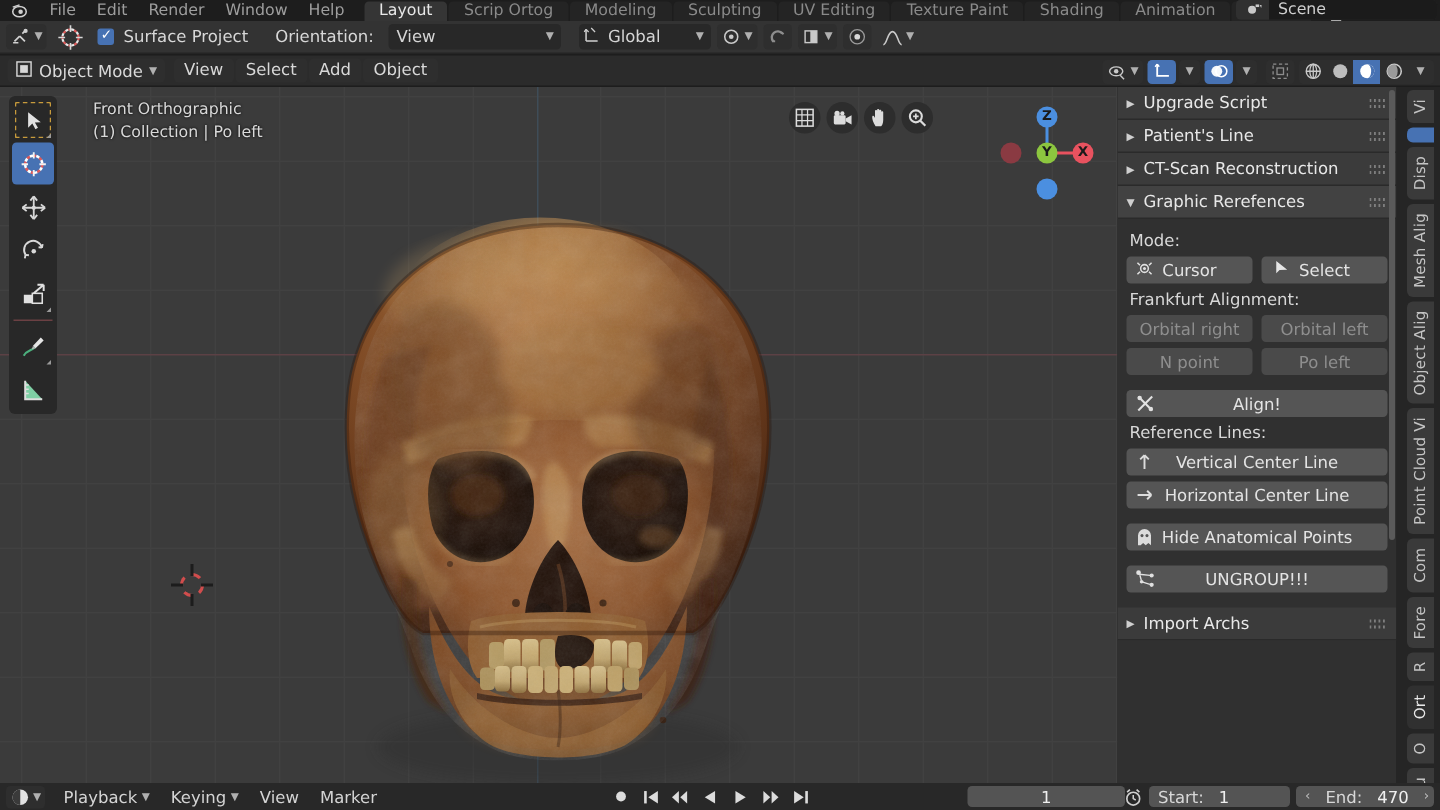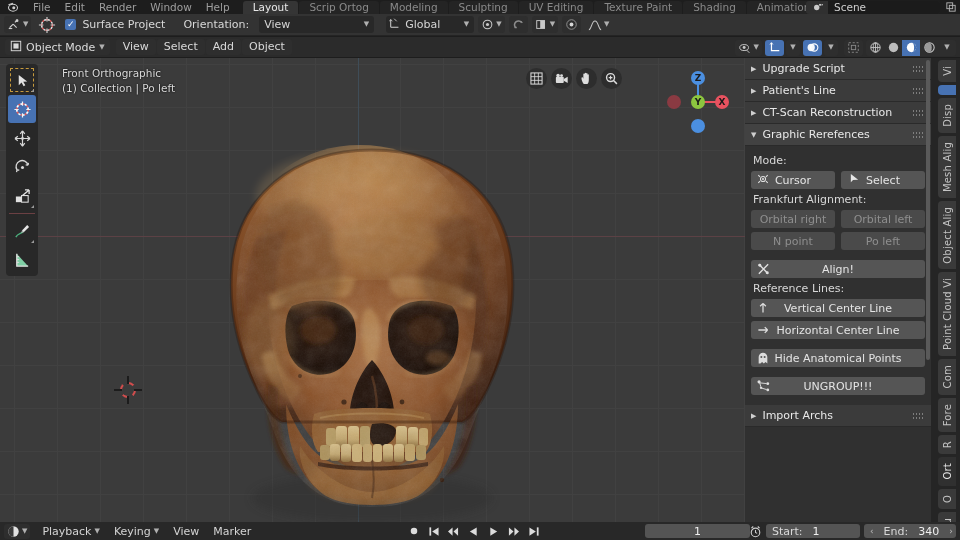--- a/index.html
+++ b/index.html
@@ -24,21 +24,21 @@
     padding:0 7px; font-size:10.5px; color:#9e9e9e; line-height:14px;
     white-space:nowrap;
   }
   .ws-tabs { display:flex; align-items:flex-end; height:14px; margin-left:6px; }
   .ws-tab {
     padding:0 10px; height:13px; line-height:13px; font-size:10.5px;
     color:#8a8a8a; background:#242424; margin-right:1px;
     border-radius:3px 3px 0 0; white-space:nowrap;
   }
   .ws-tab.active { background:#353535; color:#e8e8e8; }
-  .tb-right { position:absolute; right:0; top:0; height:14px; display:flex; align-items:center; }
+  .tb-right { position:absolute; right:0; top:0; height:14px; display:flex; align-items:center;flex-direction:column; }
   .scene-widget {
     display:flex; align-items:center; height:13px; background:#282828;
     border-radius:3px; margin-right:2px;
   }
   .scene-icon { width:22px; height:13px; display:flex; align-items:center; justify-content:center; background:#303030; border-radius:3px 0 0 3px; color:#c0c0c0; font-size:9px;}
   .scene-name { width:112px; padding-left:6px; font-size:10.5px; color:#cfcfcf; background:#1b1b1b; height:13px; line-height:13px; border-radius:0 3px 3px 0;}
   .scene-dup { width:18px; height:13px; display:flex;align-items:center;justify-content:center; color:#aaa; }
 
   
   .toolrow {
@@ -1006,19 +1006,19 @@
             <path d="M4.6 1.6 L2.6 3.4 M9.4 1.6 L11.4 3.4" stroke="#cfcfcf" stroke-width="1.2"></path>
           </svg>
       </div>
       <div class="nfield" style="width:94px;">
         <span class="lbl">Start:</span>
         <span>1</span>
       </div>
       <div class="nfield" style="width:92px;justify-content:space-between;">
         <span class="arr">‹</span>
         <span class="lbl">End:</span>
-        <span>340</span>
+        <span>470</span>
         <span class="arr">›</span>
       </div>
     </div>
   </div>
 
 </div>
 
 </body></html>

